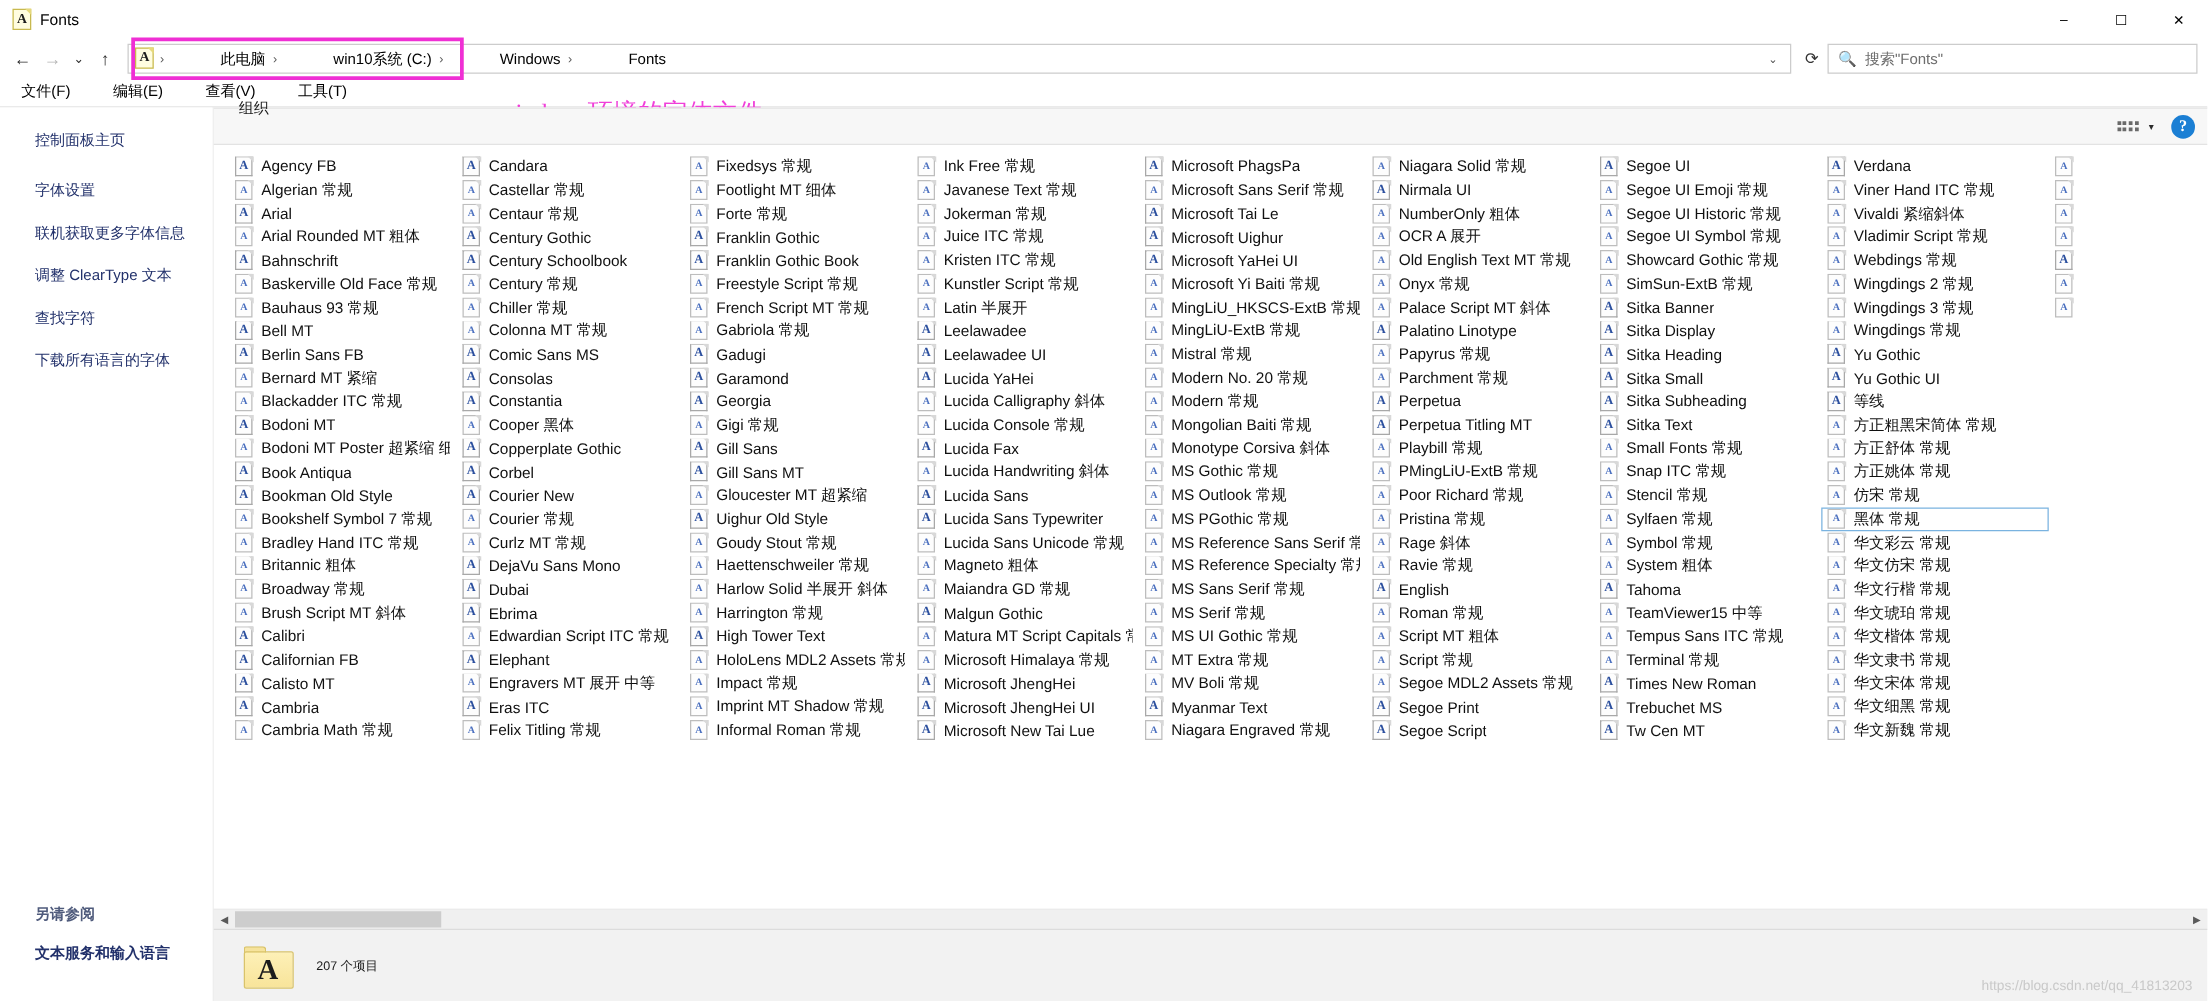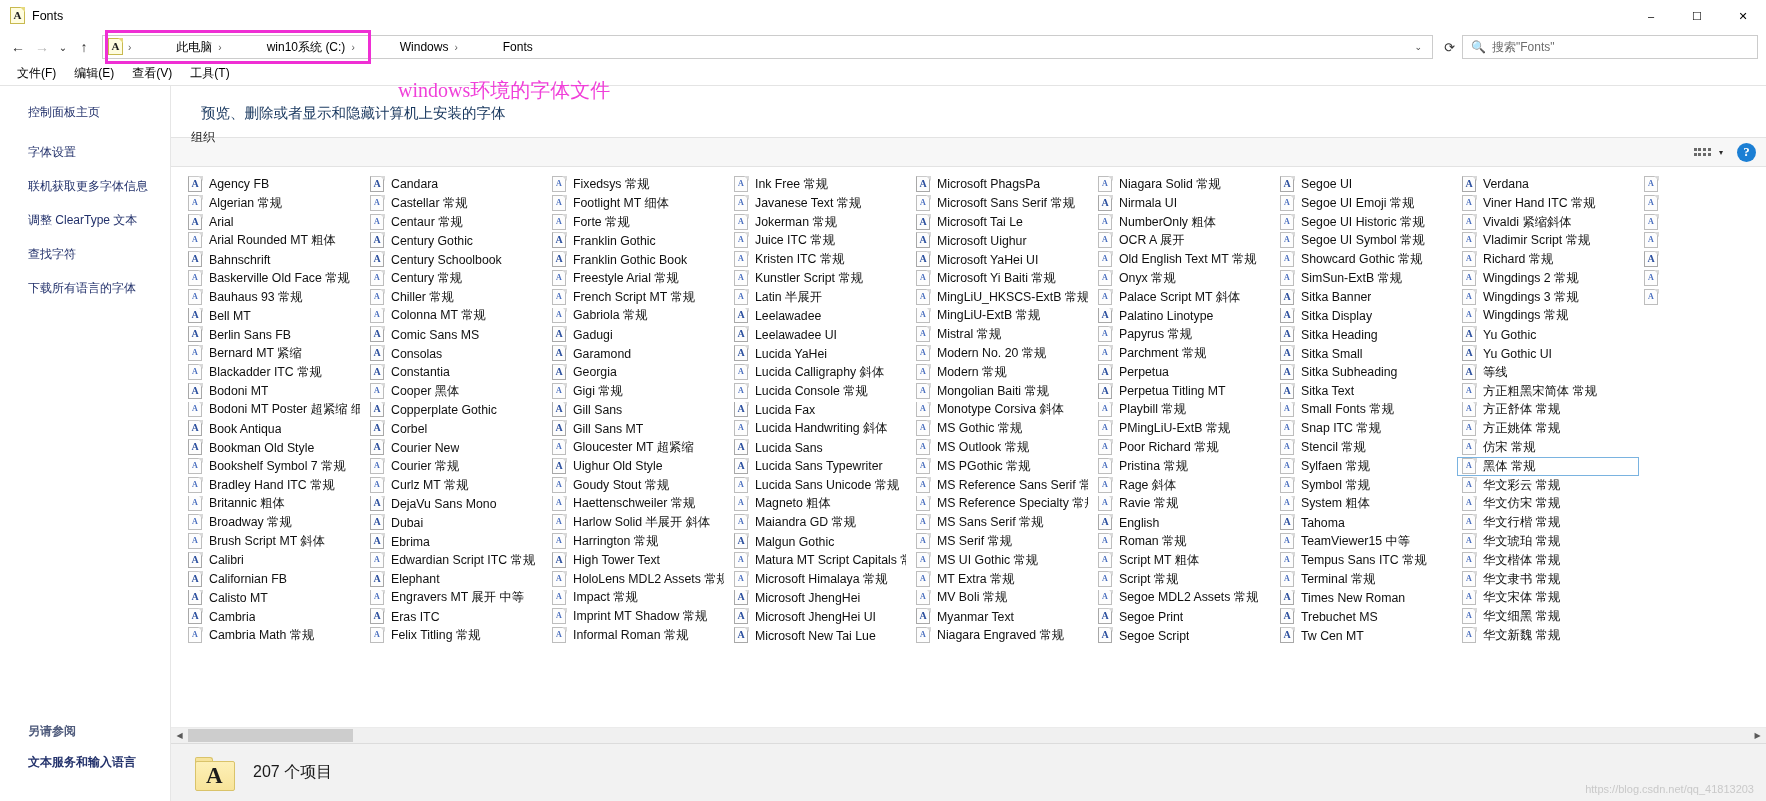--- a/index.html
+++ b/index.html
@@ -175,21 +175,21 @@
     color: #6d6d6d;
   }
   .search-glyph { font-size: 12px; color: #4a4a4a; }
 
   
   .menubar {
     height: 24px;
     flex: 0 0 24px;
     display: flex;
     align-items: center;
-    gap: 0px;
+    gap: 16px;
     padding-left: 8px;
     border-bottom: 1px solid #e4e4e4;
     background: #ffffff;
   }
   .menuitem {
     font-size: 12px;
     color: #000;
     padding: 2px 9px;
     cursor: default;
   }
@@ -376,21 +376,21 @@
     border-bottom: none;
     border-radius: 2px 3px 0 0;
   }
   .folder-icon .glyph {
     position: absolute; left: 11px; top: 8px;
     font-family: "Liberation Serif", serif;
     font-weight: bold;
     font-size: 23px;
     color: #1c1c1c;
   }
-  .status-text { font-size: 16px; color: #1a1a1a; }
+  .status-text { font-size: 10px; color: #1a1a1a; }
   .watermark {
     position: absolute;
     right: 12px; bottom: 6px;
     font-size: 11px;
     color: #c9c9c9;
   }
 </style>
 </head>
 <body>
 
@@ -467,21 +467,20 @@
       <div class="side-link">查找字符</div>
       <div class="side-link">下载所有语言的字体</div>
 
       <div class="side-bottom">
         <div class="side-head">另请参阅</div>
         <div class="side-link" style="margin-bottom:0">文本服务和输入语言</div>
       </div>
     </div>
 
     <div class="content">
-      <div class="content-head">预览、删除或者显示和隐藏计算机上安装的字体</div>
 
       <div class="toolbar">
         <div class="tb-item">
           <span>组织</span>
           <span class="tb-caret">▾</span>
         </div>
         <div class="tb-right">
           <div class="viewicon">
             <span class="blk">
                 <i></i>
@@ -942,21 +941,21 @@
                 <span class="letter">A</span>
               </span>
               <span class="label">Franklin Gothic Book</span>
             </div>
             <div class="cell">
               <span class="fonticon small">
                 <span class="sheet"></span>
                 <span class="fold"></span>
                 <span class="letter">A</span>
               </span>
-              <span class="label">Freestyle Arial 常规</span>
+              <span class="label">Freestyle Script 常规</span>
             </div>
             <div class="cell">
               <span class="fonticon small">
                 <span class="sheet"></span>
                 <span class="fold"></span>
                 <span class="letter">A</span>
               </span>
               <span class="label">French Script MT 常规</span>
             </div>
             <div class="cell">
@@ -1934,21 +1933,21 @@
                 <span class="letter">A</span>
               </span>
               <span class="label">Vladimir Script 常规</span>
             </div>
             <div class="cell">
               <span class="fonticon small">
                 <span class="sheet"></span>
                 <span class="fold"></span>
                 <span class="letter">A</span>
               </span>
-              <span class="label">Richard 常规</span>
+              <span class="label">Webdings 常规</span>
             </div>
             <div class="cell">
               <span class="fonticon small">
                 <span class="sheet"></span>
                 <span class="fold"></span>
                 <span class="letter">A</span>
               </span>
               <span class="label">Wingdings 2 常规</span>
             </div>
             <div class="cell">

